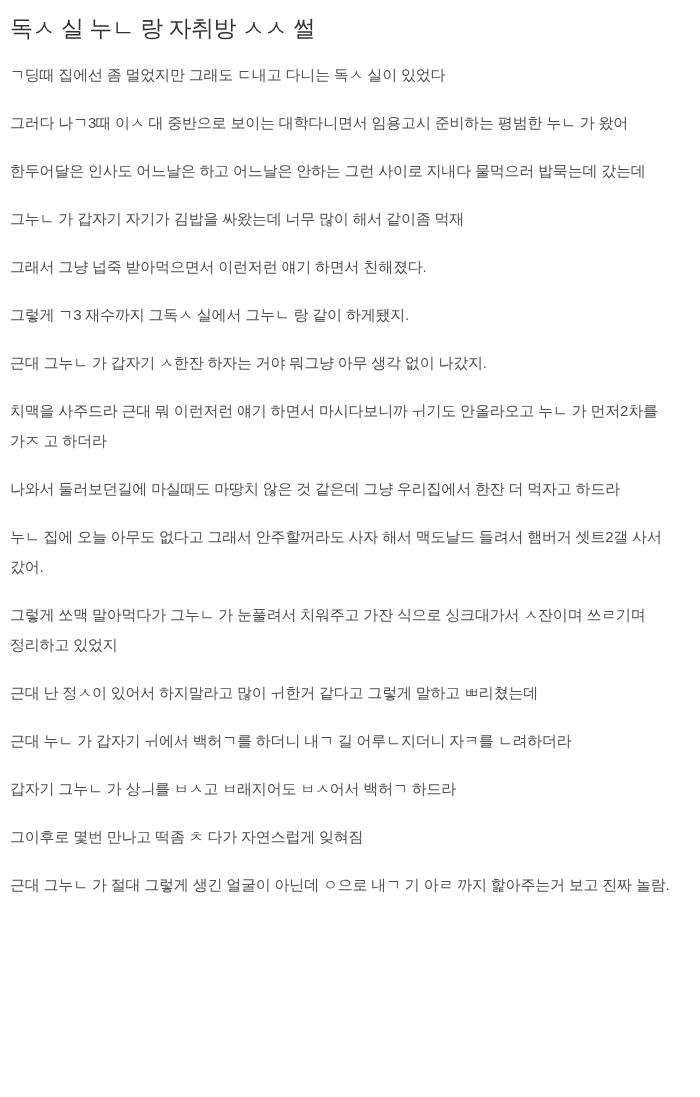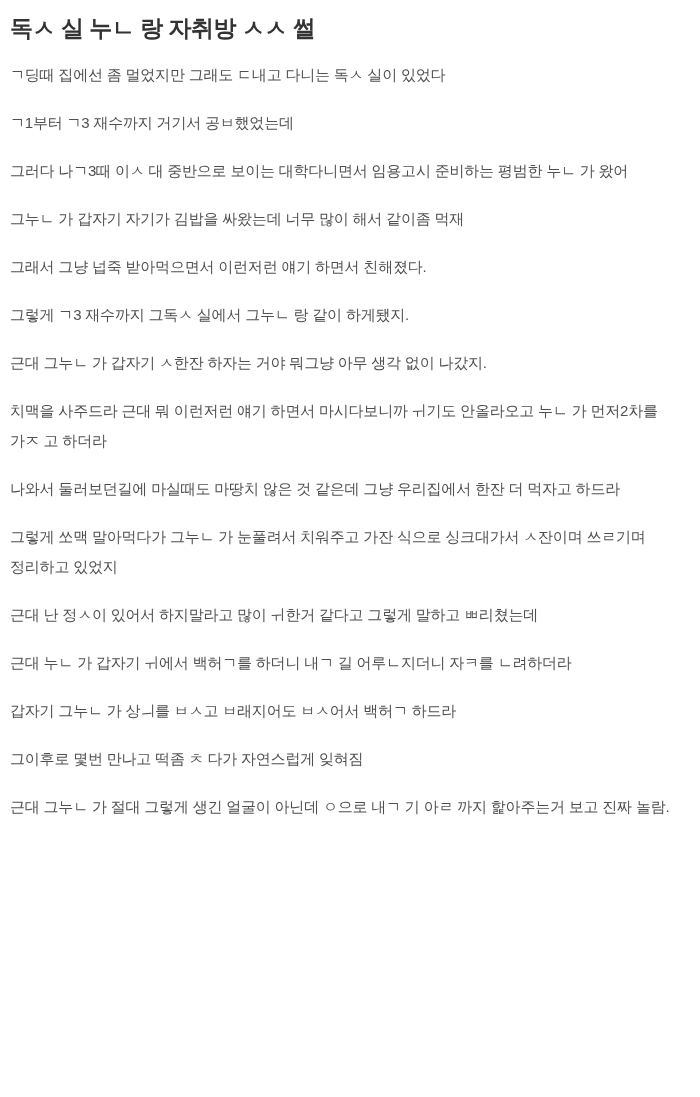--- a/index.html
+++ b/index.html
@@ -13,21 +13,21 @@
     box-sizing: border-box;
     font-family: "Liberation Sans", "DejaVu Sans", sans-serif;
     -webkit-font-smoothing: antialiased;
   }
   .post {
     padding: 12px 12px 10px 10px;
   }
   .post-title {
     margin: 0 0 16px 0;
     font-size: 23px;
-    font-weight: 700;
+    font-weight: 400;
     line-height: 32px;
     color: #333333;
     letter-spacing: -0.5px;
   }
   .post-body p {
     margin: 16px 0 18px 0;
     font-size: 15px;
     line-height: 30px;
     color: #4f4f4f;
     letter-spacing: -0.2px;
@@ -35,28 +35,29 @@
     overflow-wrap: break-word;
   }
 </style>
 </head>
 <body>
 
 <main class="post">
   <h1 class="post-title">독ㅅ 실 누ㄴ 랑 자취방 ㅅㅅ 썰</h1>
   <div class="post-body">
       <p>ㄱ딩때 집에선 좀 멀었지만 그래도 ㄷ내고 다니는 독ㅅ 실이 있었다</p>
-      <p>ㄱ1부터 ㄱ3 재수까지 거기서 공ㅂ했었는데</p>
       <p>그러다 나ㄱ3때 이ㅅ 대 중반으로 보이는 대학다니면서 임용고시 준비하는 평범한 누ㄴ 가 왔어</p>
+      <p>한두어달은 인사도 어느날은 하고 어느날은 안하는 그런 사이로 지내다 물먹으러 밥묵는데 갔는데</p>
       <p>그누ㄴ 가 갑자기 자기가 김밥을 싸왔는데 너무 많이 해서 같이좀 먹재</p>
       <p>그래서 그냥 넙죽 받아먹으면서 이런저런 얘기 하면서 친해졌다.</p>
       <p>그렇게 ㄱ3 재수까지 그독ㅅ 실에서 그누ㄴ 랑 같이 하게됐지.</p>
       <p>근대 그누ㄴ 가 갑자기 ㅅ한잔 하자는 거야 뭐그냥 아무 생각 없이 나갔지.</p>
       <p>치맥을 사주드라 근대 뭐 이런저런 얘기 하면서 마시다보니까 ㅟ기도 안올라오고 누ㄴ 가 먼저2차를 가ㅈ 고 하더라</p>
       <p>나와서 둘러보던길에 마실때도 마땅치 않은 것 같은데 그냥 우리집에서 한잔 더 먹자고 하드라</p>
+      <p>누ㄴ 집에 오늘 아무도 없다고 그래서 안주할꺼라도 사자 해서 맥도날드 들려서 햄버거 셋트2갤 사서 갔어.</p>
       <p>그렇게 쏘맥 말아먹다가 그누ㄴ 가 눈풀려서 치워주고 가잔 식으로 싱크대가서 ㅅ잔이며 쓰ㄹ기며 정리하고 있었지</p>
       <p>근대 난 정ㅅ이 있어서 하지말라고 많이 ㅟ한거 같다고 그렇게 말하고 ㅃ리쳤는데</p>
       <p>근대 누ㄴ 가 갑자기 ㅟ에서 백허ㄱ를 하더니 내ㄱ 길 어루ㄴ지더니 자ㅋ를 ㄴ려하더라</p>
       <p>갑자기 그누ㄴ 가 상ㅢ를 ㅂㅅ고 ㅂ래지어도 ㅂㅅ어서 백허ㄱ 하드라</p>
       <p>그이후로 몇번 만나고 떡좀 ㅊ 다가 자연스럽게 잊혀짐</p>
       <p>근대 그누ㄴ 가 절대 그렇게 생긴 얼굴이 아닌데 ㅇ으로 내ㄱ 기 아ㄹ 까지 핥아주는거 보고 진짜 놀람.</p>
     </div>
 </main>
 
 </body></html>

